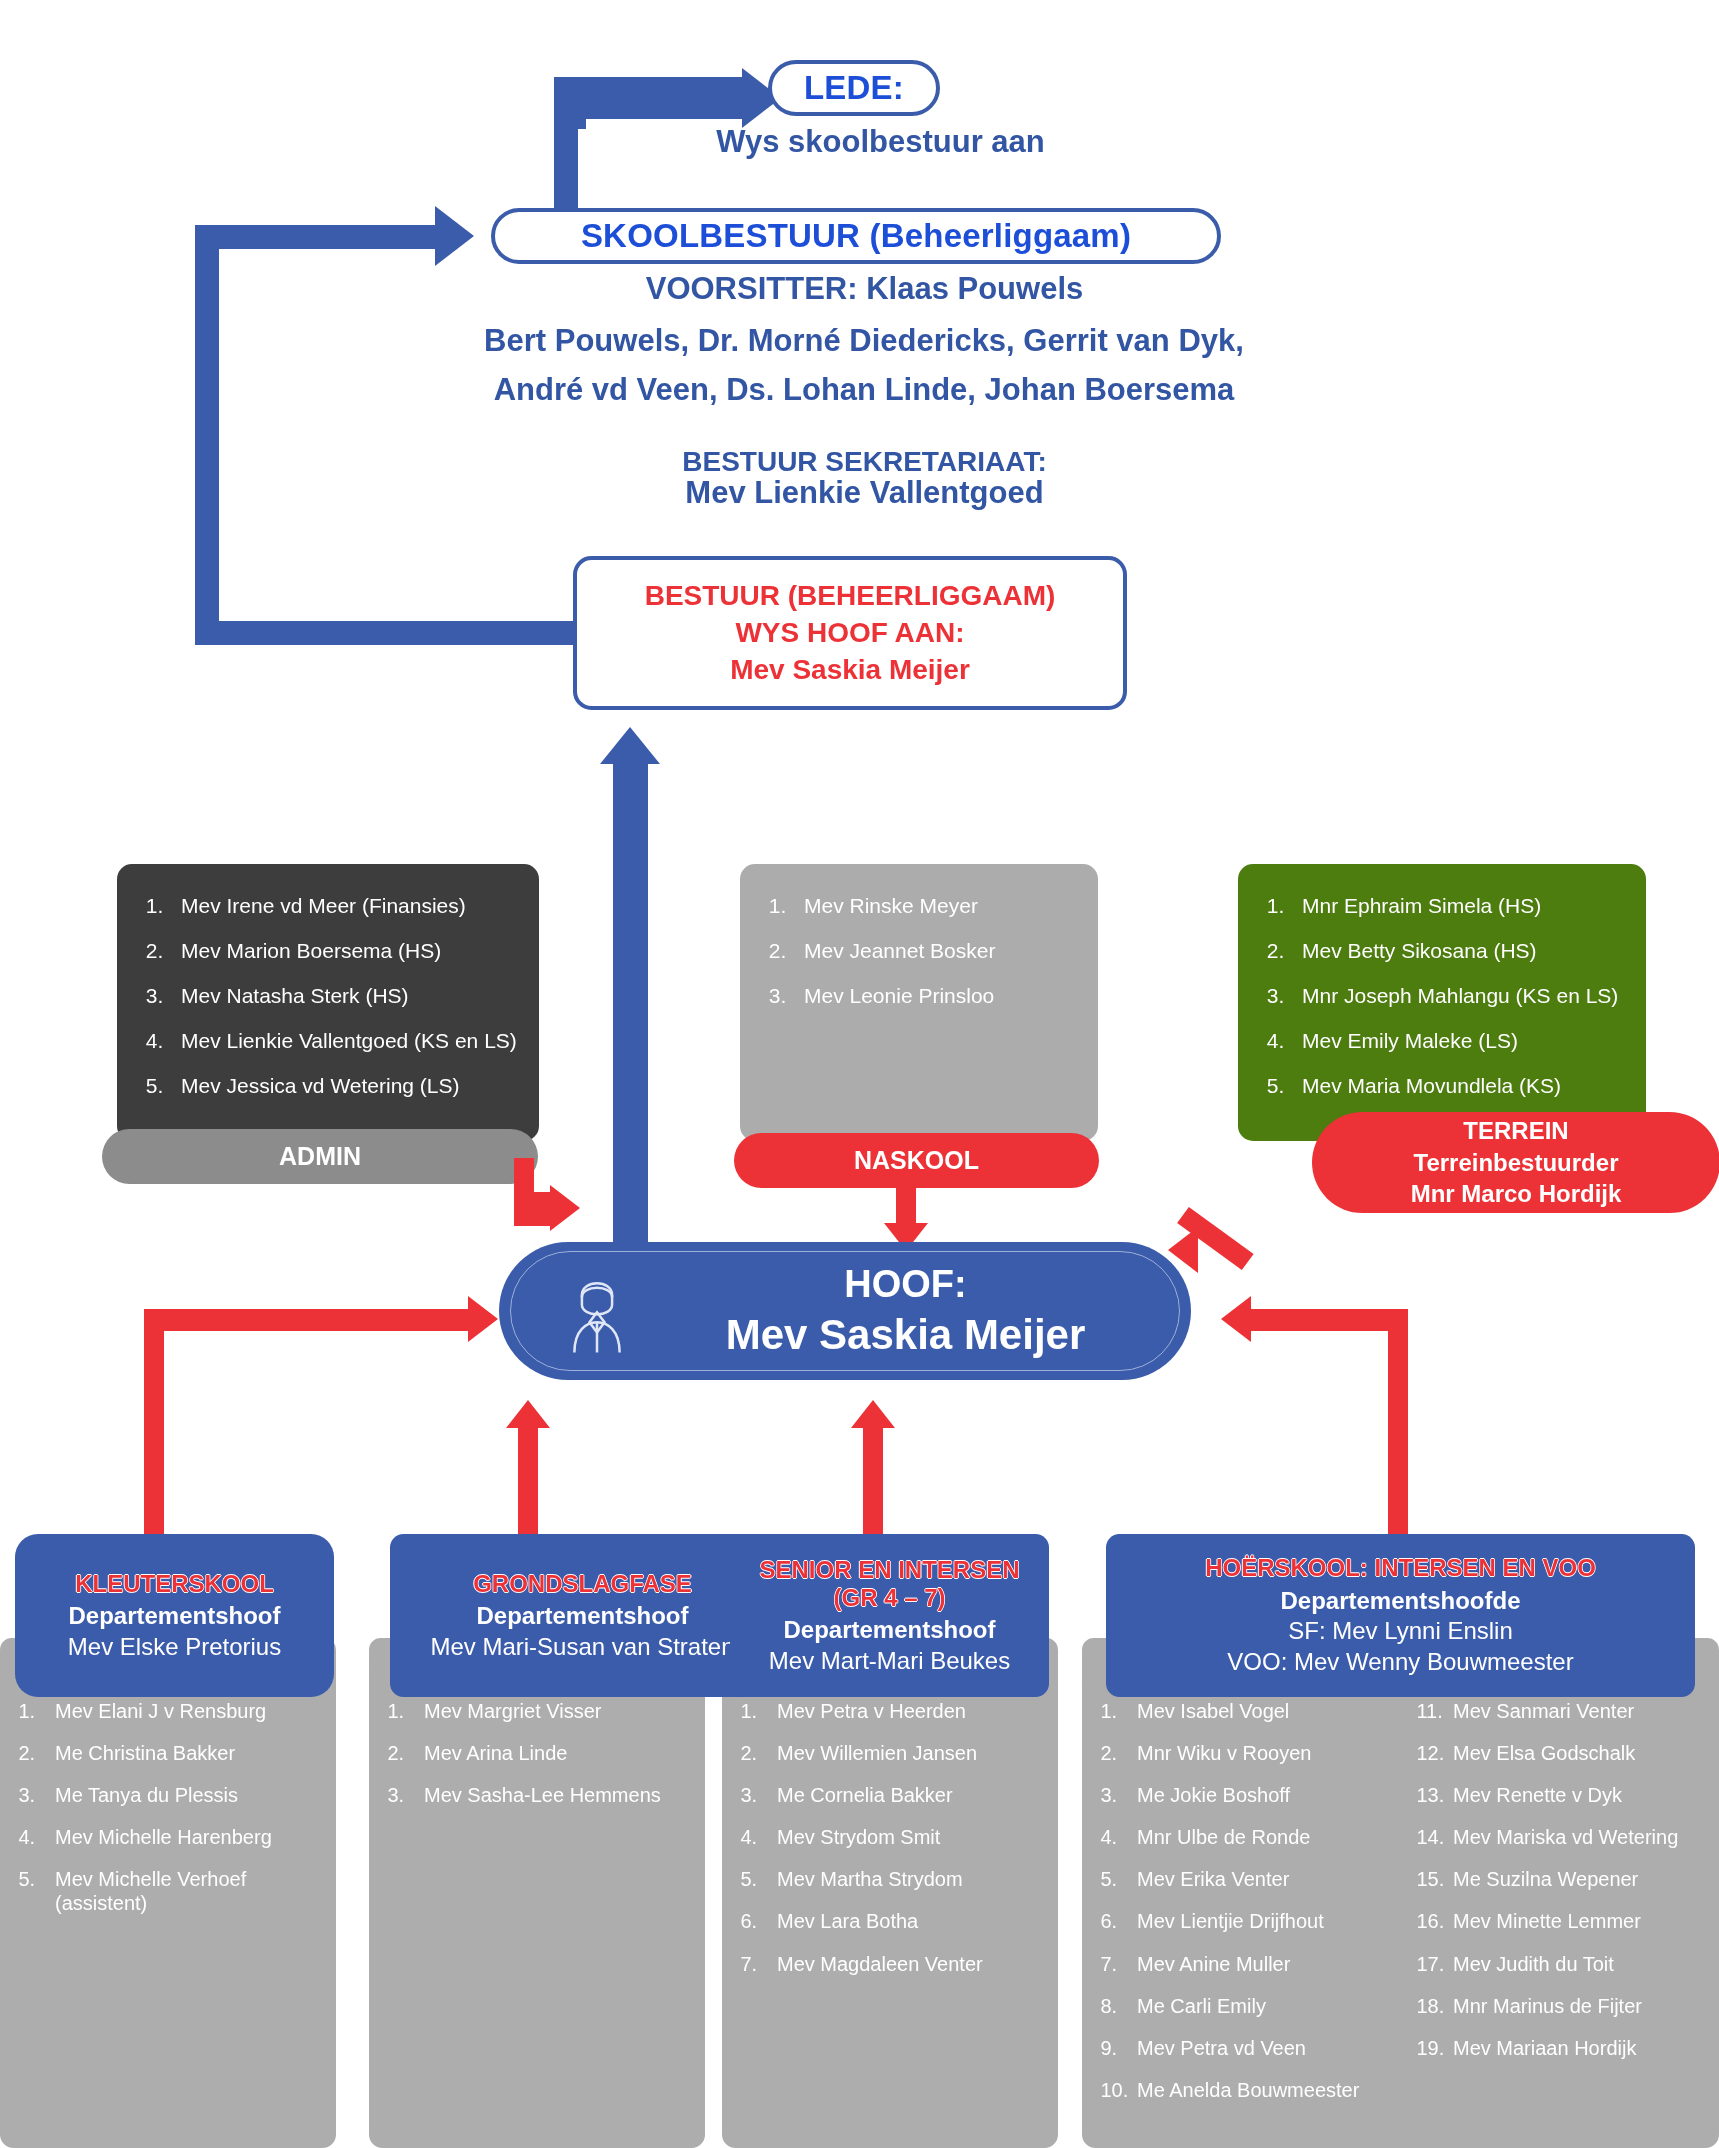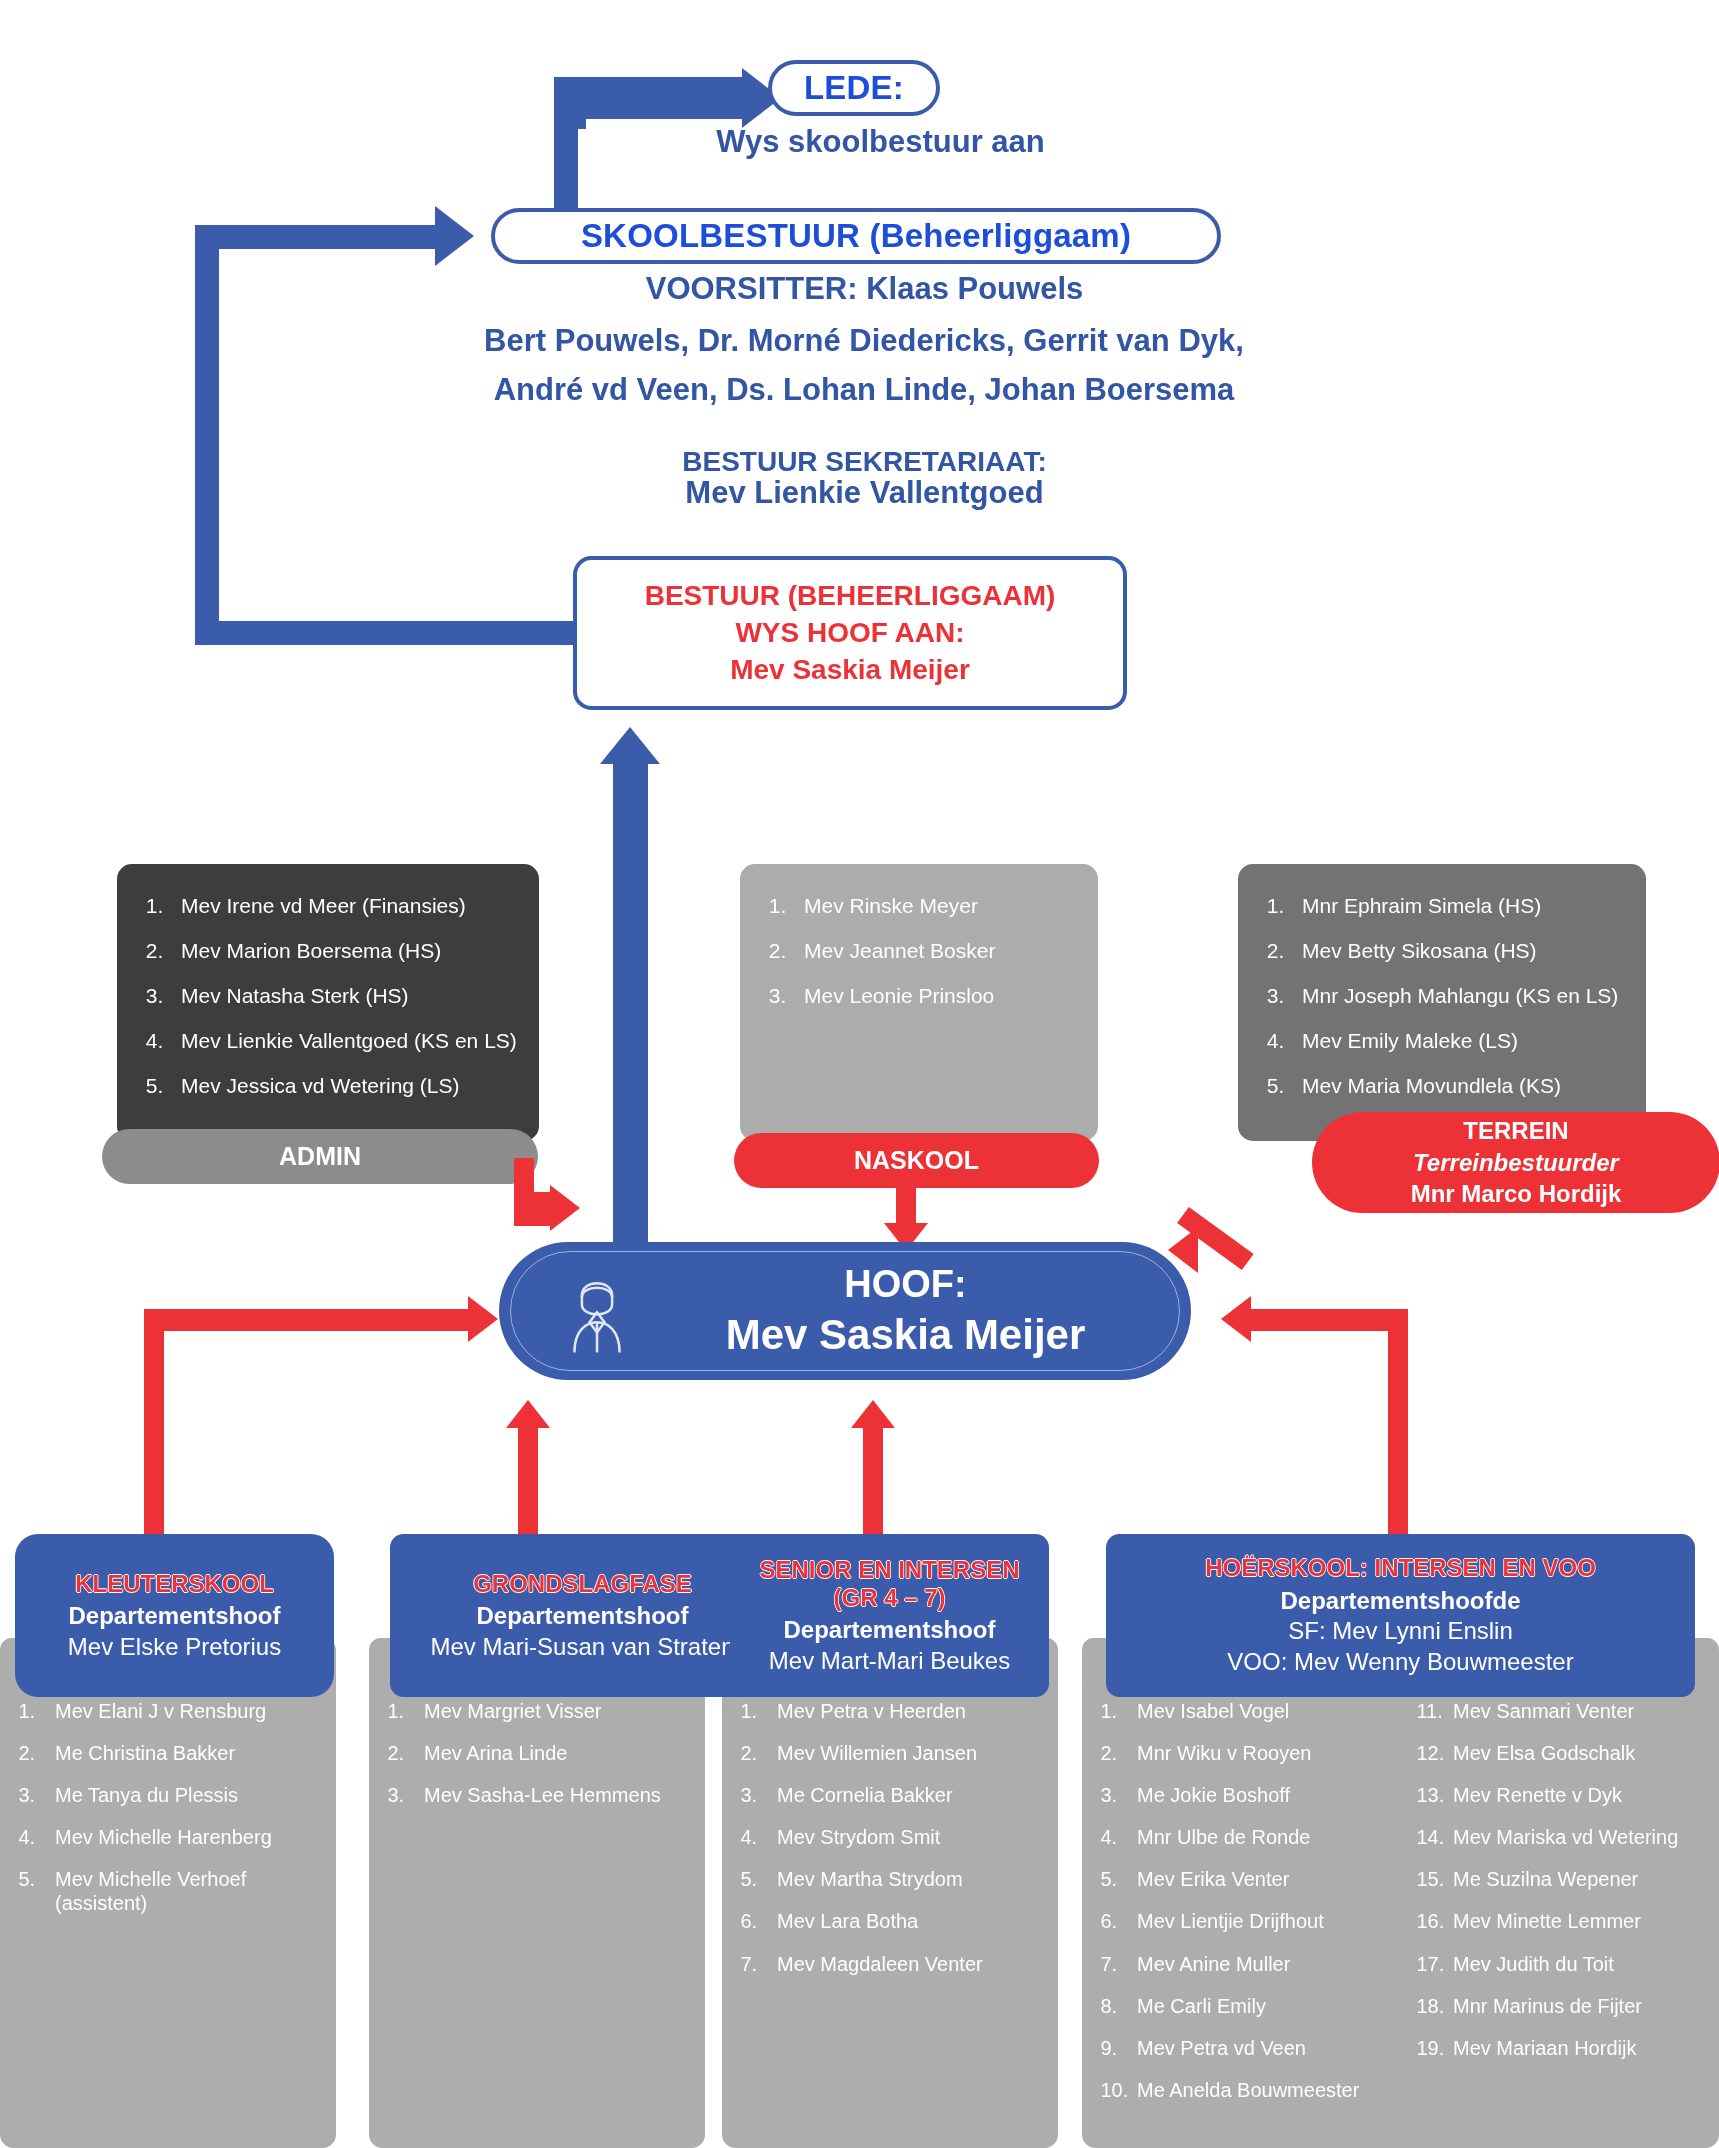--- a/index.html
+++ b/index.html
@@ -117,36 +117,36 @@
     position: relative;
   }
   .listcard li::before {
     content: counter(n) ".";
     position: absolute; left: 6.7px; top: 0;
     width: 34px;
   }
 
   .admin-card   { left: 117px; top: 864px; width: 422px; height: 277px; background: #3d3d3d; }
   .naskool-card { left: 740px; top: 864px; width: 358px; height: 277px; background: #acacac; }
-  .terrein-card { left: 1238px; top: 864px; width: 408px; height: 277px; background: #737373; }
+  .terrein-card { left: 1238px; top: 864px; width: 408px; height: 277px; background: #4d7c0f; }
 
   .tag {
     position: absolute;
     border-radius: 838px;
     color: #ffffff;
     font-weight: 800;
     display: flex; flex-direction: column;
     align-items: center; justify-content: center;
     text-align: center;
   }
   .tag-admin   { left: 102px; top: 1129px; width: 436px; height: 55px; background: #8c8c8c; font-size: 25px; }
   .tag-naskool { left: 734px; top: 1133px; width: 365px; height: 55px; background: #ed3237; font-size: 25px; }
   .tag-terrein { left: 1312px; top: 1112px; width: 408px; height: 101px; background: #ed3237; font-size: 24px; gap: 3.4px; text-align: center; }
   .tag-terrein .t1 { font-weight: 800; }
-  .tag-terrein .t2 { font-weight: 700; font-style: italic; }
+  .tag-terrein .t2 { font-weight: 700; }
   .tag-terrein .t3 { font-weight: 700; }
 
   
   .hoof-box {
     left: 499px; top: 1242px; width: 692px; height: 138px;
     background: #3b5bab;
     border-radius: 76px;
     display: flex; align-items: center;
   }
   .hoof-inner {

